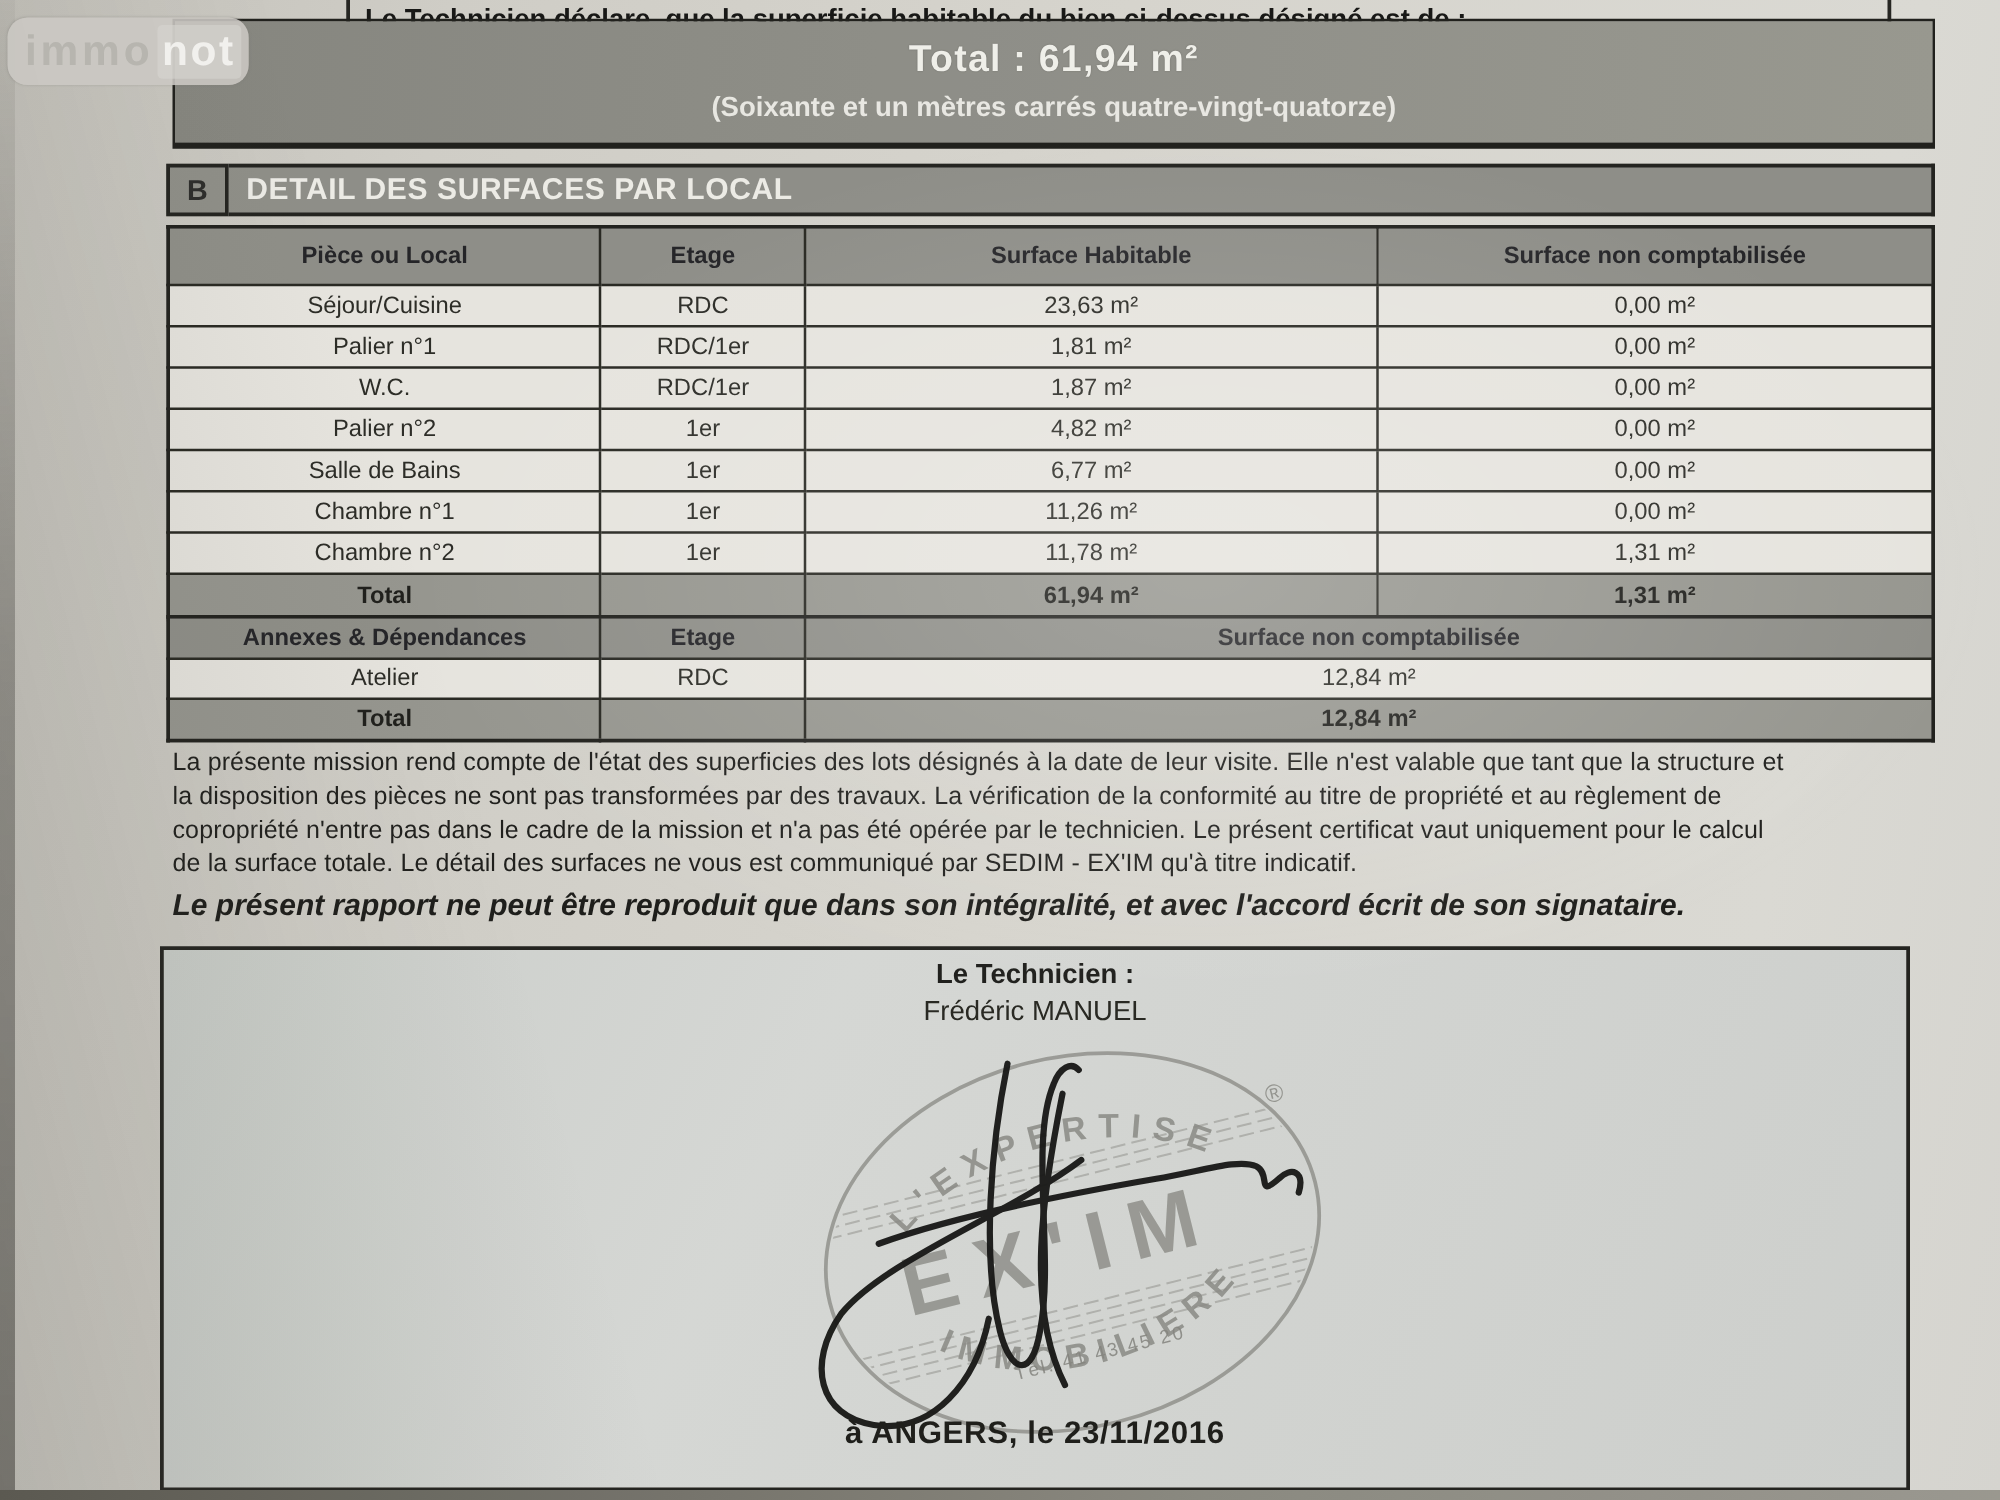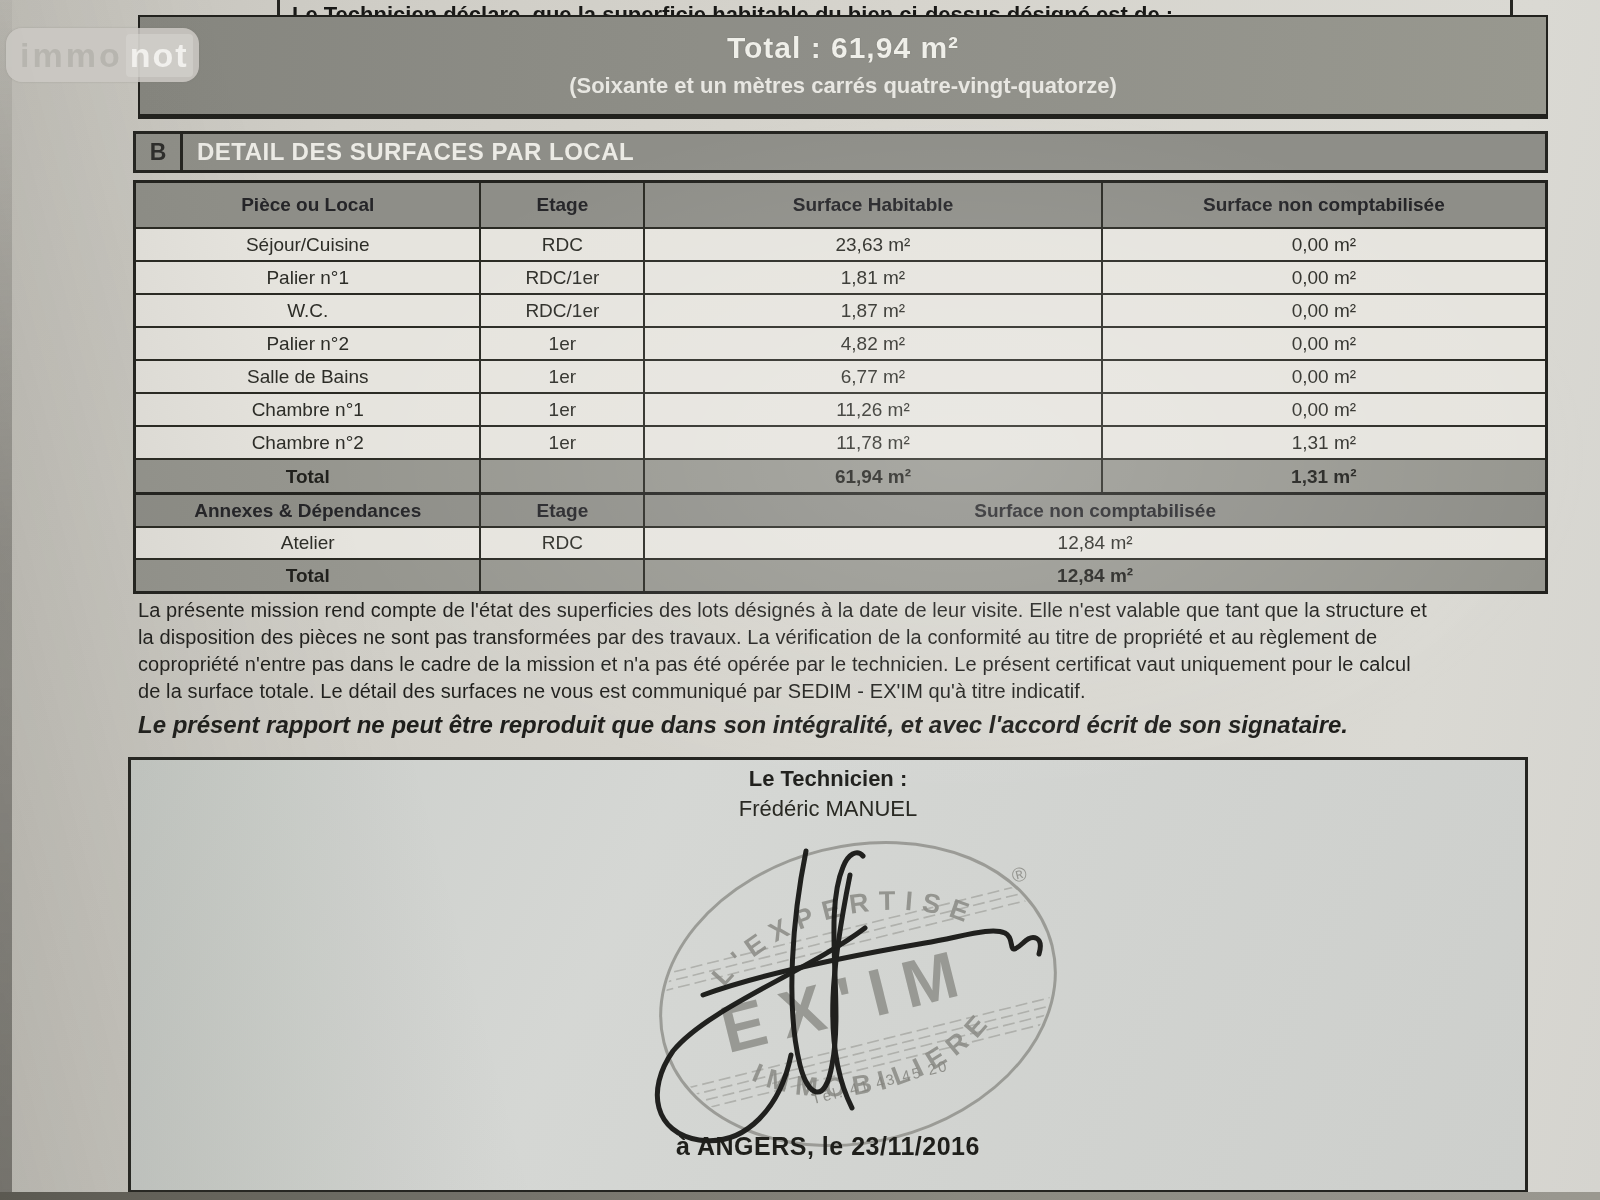--- a/index.html
+++ b/index.html
@@ -10,21 +10,21 @@
         filter:blur(0.35px) contrast(0.97) saturate(0.9);}
   .sheen{position:absolute;inset:0;pointer-events:none;z-index:40;
          background:radial-gradient(ellipse 900px 500px at 60% 38%,rgba(255,255,255,0.18),rgba(255,255,255,0) 70%),
                     linear-gradient(75deg,rgba(70,68,60,0.16),rgba(70,68,60,0) 28%);}
   .left-edge{position:absolute;left:0;top:0;width:12px;height:100%;z-index:41;
          background:linear-gradient(to bottom,rgba(70,68,62,0.05),rgba(70,68,62,0.4) 45%,rgba(60,58,52,0.55));}
   .bottom-edge{position:absolute;left:0;top:1192px;width:100%;height:8px;z-index:41;
          background:linear-gradient(to right,#5a584f,#8b897f 60%,#9b998f);}
 
   
-  .badge{position:absolute;left:6px;top:28px;height:54px;z-index:50;display:flex;align-items:center;
+  .badge{position:absolute;left:6px;top:14px;height:54px;z-index:50;display:flex;align-items:center;
          border-radius:16px;background:rgba(206,203,197,0.88);padding:0 6px 0 14px;
          box-shadow:0 0 2px rgba(120,118,112,0.4);}
   .badge .b1{font-weight:bold;font-size:34px;letter-spacing:3px;color:#b9b7b0;}
   .badge .b2{font-weight:bold;font-size:34px;letter-spacing:2px;color:#f5f4f0;
              background:rgba(219,217,211,0.55);border-radius:4px;padding:2px 4px;margin-left:3px;}
 
   
   .decl-box{position:absolute;left:277px;top:-8px;width:1230px;height:32px;
             border-left:3px solid #23231f;border-right:3px solid #23231f;border-top:4px solid #23231f;
             z-index:5;}

